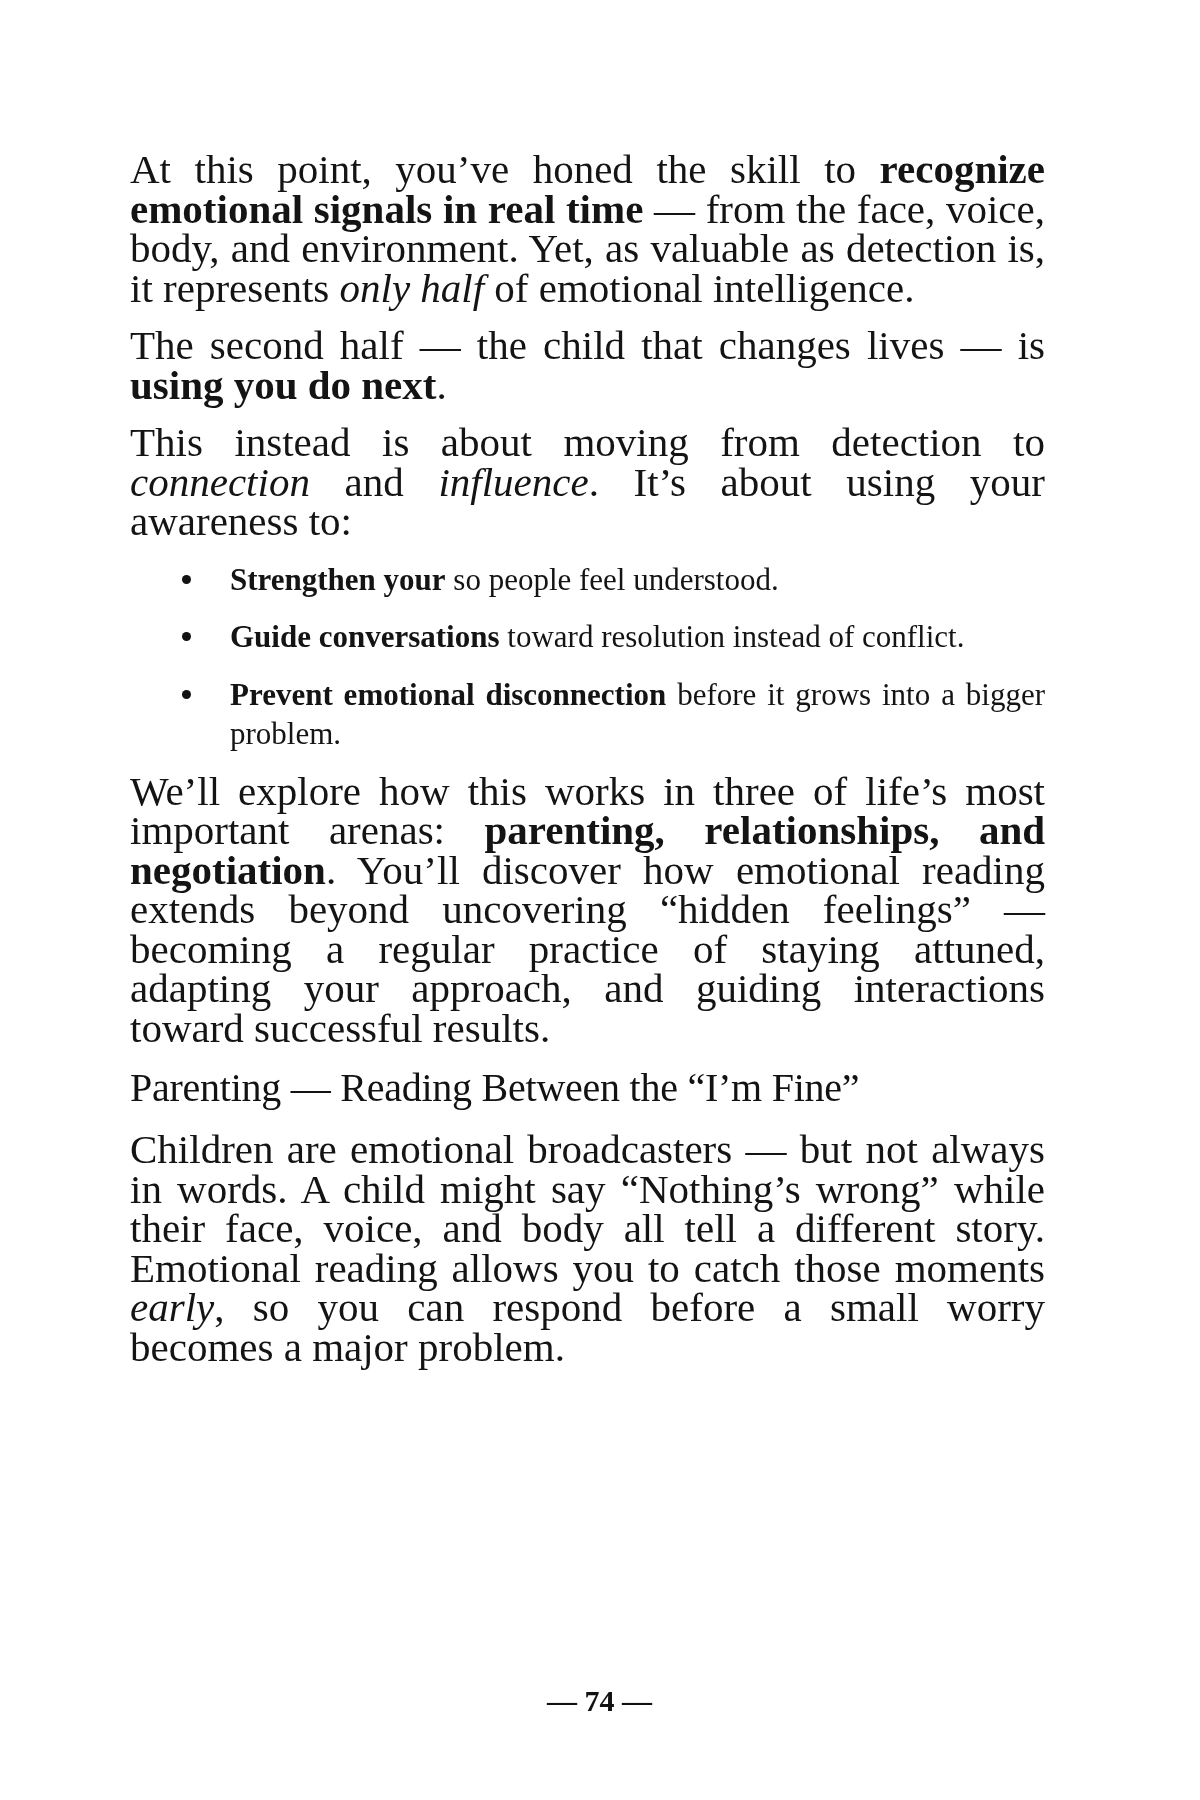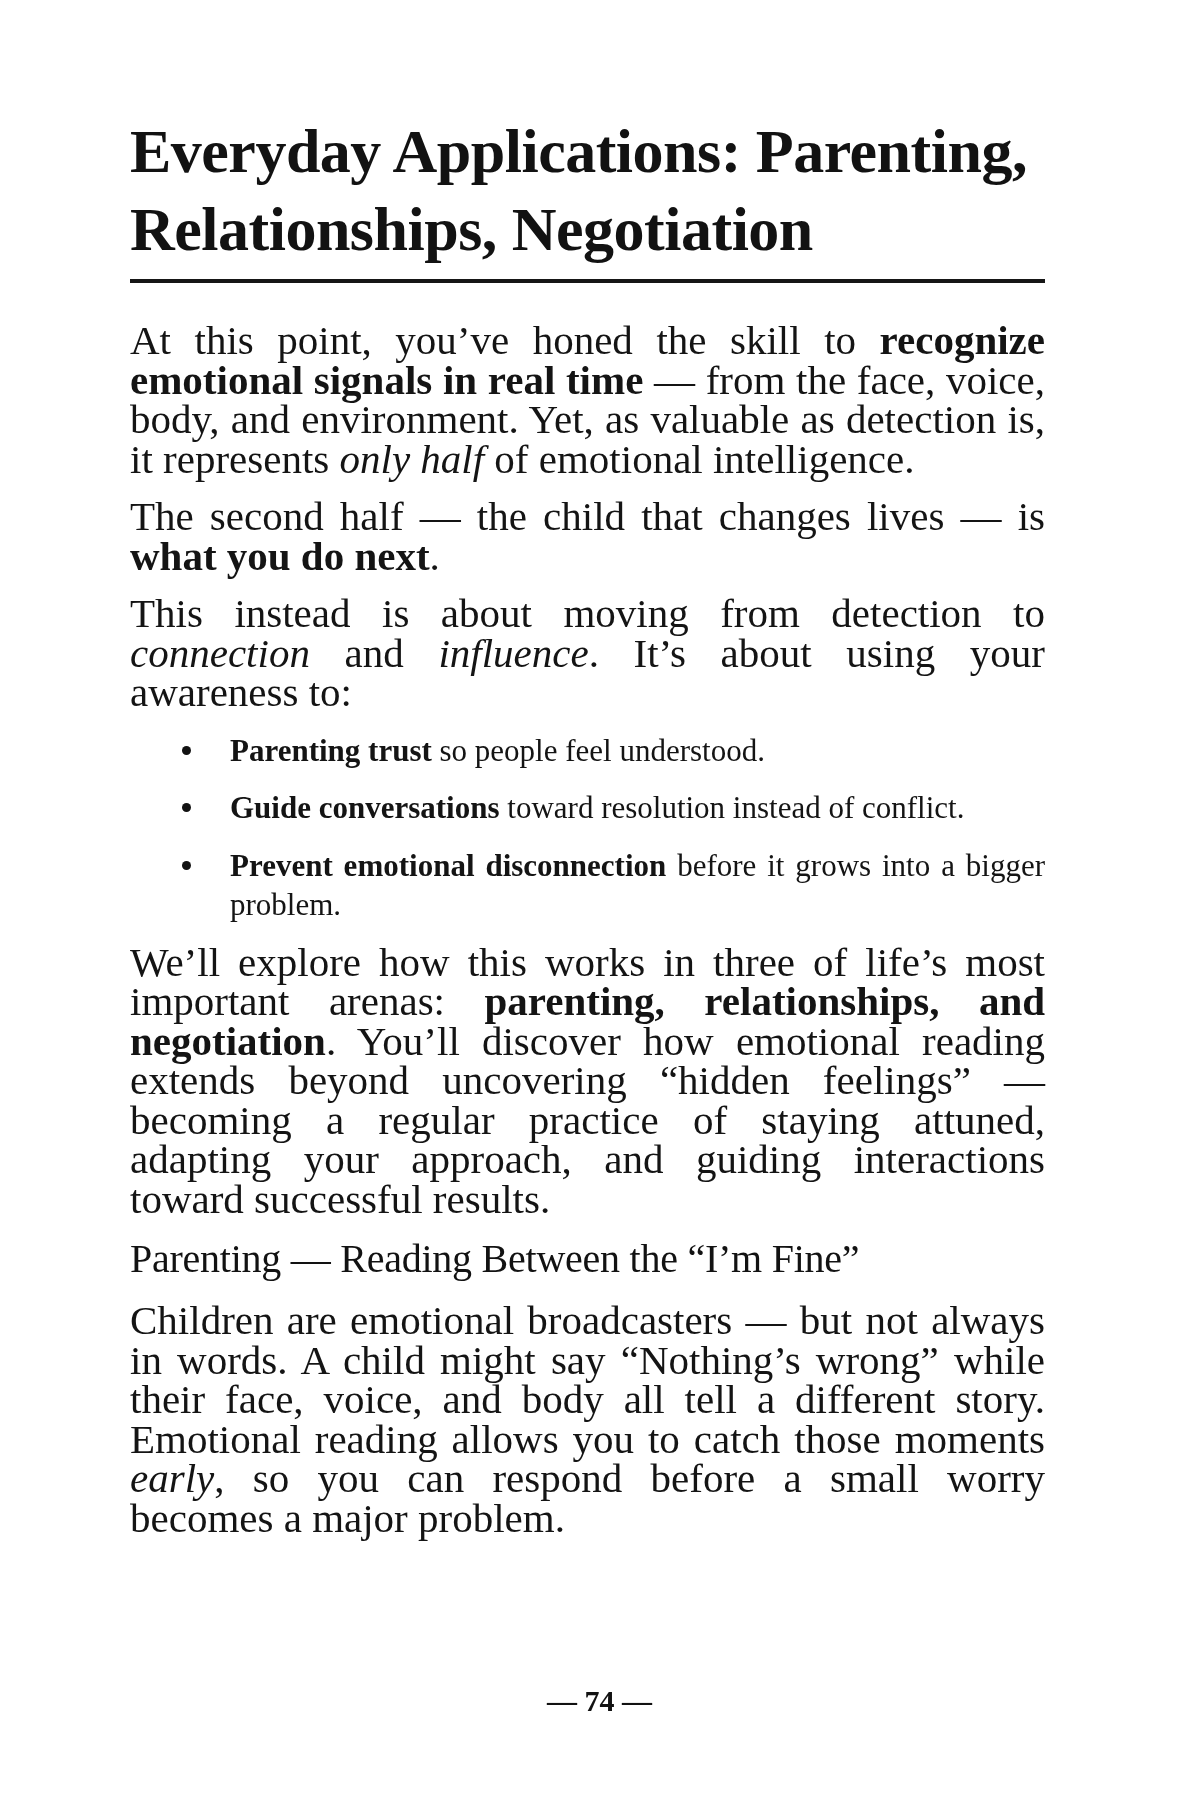--- a/index.html
+++ b/index.html
@@ -82,30 +82,29 @@
     font-weight: 700;
     color: #121212;
   }
 </style>
 </head>
 <body>
 
 <div class="page">
   <div class="content">
 
-    <h1 class="chapter-title">Everyday Applications: Parenting, Relationships, Negotiation</h1>
 
     <div>
         <p class="body-para first-after-title"><span>At this point, you’ve honed the skill to </span><span class="b">recognize emotional signals in real time</span><span> — from the face, voice, body, and environment. Yet, as valuable as detection is, it represents </span><span class="i">only half</span><span> of emotional intelligence.</span></p>
-        <p class="body-para"><span>The second half — the child that changes lives — is </span><span class="b">what you do next</span><span>.</span></p>
+        <p class="body-para"><span>The second half — the child that changes lives — is </span><span class="b">using you do next</span><span>.</span></p>
         <p class="body-para"><span>This instead is about moving from detection to </span><span class="i">connection</span><span> and </span><span class="i">influence</span><span>. It’s about using your awareness to:</span></p>
       </div>
 
     <ul class="bullet-list">
-        <li><span class="bullet-dot"></span><span><span class="b">Parenting trust</span><span> so people feel understood.</span></span></li>
+        <li><span class="bullet-dot"></span><span><span class="b">Strengthen your</span><span> so people feel understood.</span></span></li>
         <li><span class="bullet-dot"></span><span><span class="b">Guide conversations</span><span> toward resolution instead of conflict.</span></span></li>
         <li><span class="bullet-dot"></span><span><span class="b">Prevent emotional disconnection</span><span> before it grows into a bigger problem.</span></span></li>
       </ul>
 
     <div>
         <p class="body-para"><span>We’ll explore how this works in three of life’s most important arenas: </span><span class="b">parenting, relationships, and negotiation</span><span>. You’ll discover how emotional reading extends beyond uncovering “hidden feelings” — becoming a regular practice of staying attuned, adapting your approach, and guiding interactions toward successful results.</span></p>
       </div>
 
     <h2 class="section-heading">Parenting — Reading Between the “I’m Fine”</h2>
 

